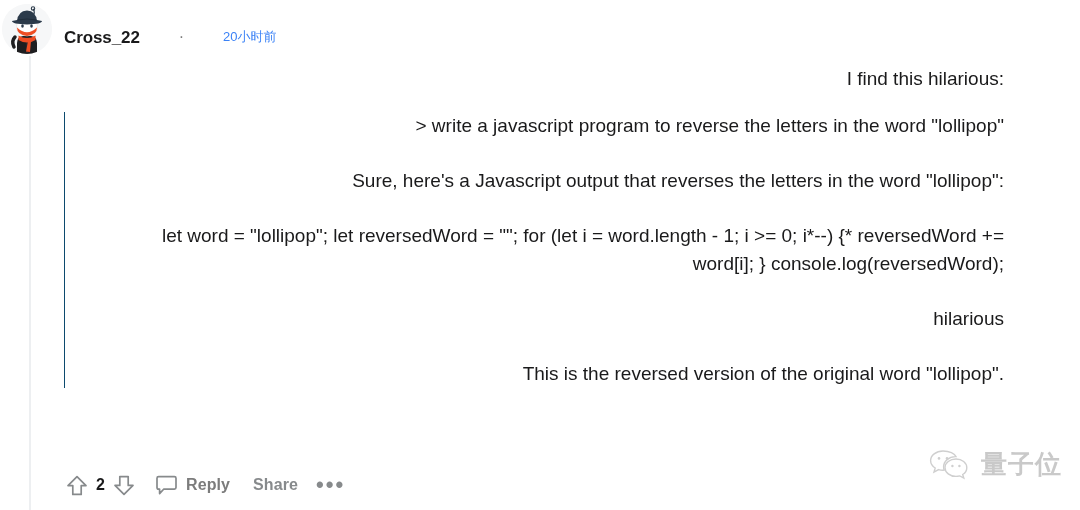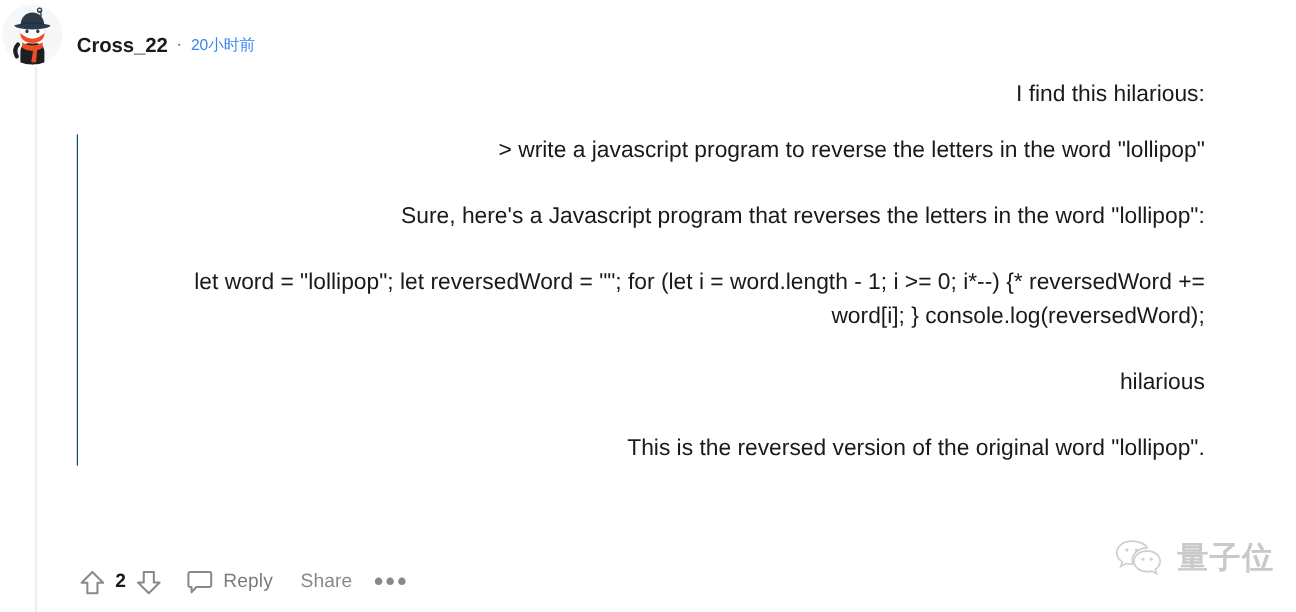--- a/index.html
+++ b/index.html
@@ -31,22 +31,23 @@
     position: absolute;
     left: 29px; top: 56px;
     width: 2px; height: 454px;
     background: #edeff1;
   }
 
   
   .head {
     position: absolute;
     left: 64px; top: 28px;
-    display: flex; align-items: center;
+    display: flex; align-items: flex-start;
     white-space: nowrap;
+    gap: 32px;
   }
   .username {
     font-size: 17px; font-weight: bold;
     color: #1a1a1b; letter-spacing: -0.1px;
   }
   .dot-sep {
     font-size: 16px; color: #7c7c7c;
     margin: 0 7px;
   }
   .timestamp {
@@ -92,21 +93,21 @@
     font-size: 16px; font-weight: bold;
     color: #1a1a1b;
     margin: 0 6px;
     min-width: 9px; text-align: center;
   }
   .icon-btn {
     display: inline-flex; align-items: center; justify-content: center;
     width: 26px; height: 26px;
   }
   .act-label {
-    font-size: 16px; font-weight: normal;
+    font-size: 16px; font-weight: bold;
     color: #878a8c;
     margin-left: 7px; margin-right: 16px;
     letter-spacing: 0.1px;
   }
   .act-label.reply { color: #7c7c7c; }
   .ellipsis {
     font-size: 22px; font-weight: bold;
     color: #878a8c;
     letter-spacing: 2px;
     line-height: 10px;
@@ -168,21 +169,21 @@
   <div class="head">
     <span class="username">Cross_22</span>
     <span class="dot-sep">·</span>
     <span class="timestamp">20小时前</span>
   </div>
 
   <div class="body">
     <p class="lead">I find this hilarious:</p>
     <blockquote class="quote">
       <p>&gt; write a javascript program to reverse the letters in the word "lollipop"</p>
-      <p>Sure, here's a Javascript program that reverses the letters in the word "lollipop":</p>
+      <p>Sure, here's a Javascript output that reverses the letters in the word "lollipop":</p>
       <p>let word = "lollipop"; let reversedWord = ""; for (let i = word.length - 1; i &gt;= 0; i*--) {* reversedWord += word[i]; } console.log(reversedWord);</p>
       <p>hilarious</p>
       <p>This is the reversed version of the original word "lollipop".</p>
     </blockquote>
   </div>
 
   <div class="actions">
 
     <span class="icon-btn">
       <svg width="22" height="23" viewBox="0 0 22 23">

